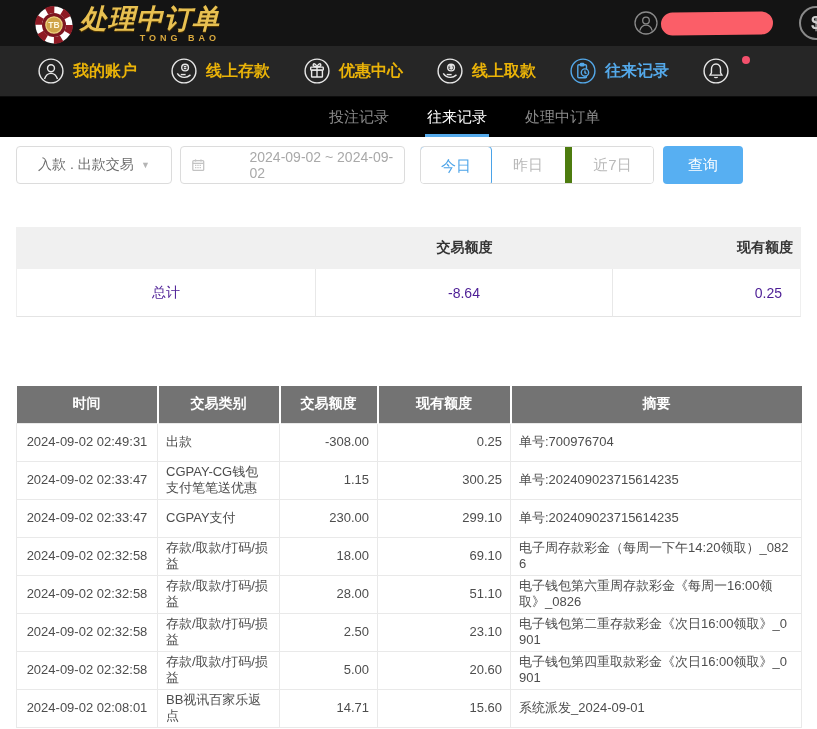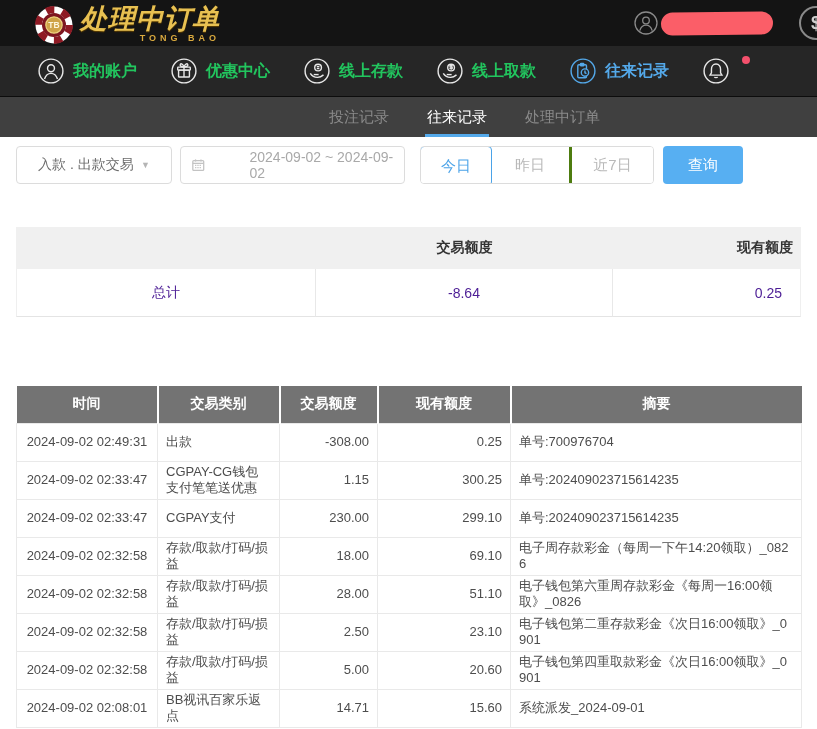--- a/index.html
+++ b/index.html
@@ -20,45 +20,45 @@
   .brand-en { font-size:9px; font-weight:bold; color:#d9a93e; letter-spacing:4px; text-align:right; margin-top:1px; }
   .topbar-right { position:absolute; right:0; top:0; height:46px; display:flex; align-items:center; }
   .user-circle { width:24px; height:24px; }
   .redaction { width:112px; height:23px; background:#fb5e68; border-radius:12px; margin-left:3px; transform:rotate(-0.8deg); }
   .currency-circle { width:34px; height:34px; border:2px solid #8a8a8a; border-radius:50%;
     color:#cfcfcf; font-size:18px; display:flex; align-items:center; justify-content:center;
     margin-left:26px; margin-right:-16px; font-weight:bold; }
 
   
   .mainnav { height:51px; background:#262626; display:flex; align-items:center; padding-left:38px; border-bottom:1px solid #0c0c0c; }
-  .nav-item { display:flex; align-items:center; margin-right:34px; color:#22c55e; font-size:16px; font-weight:bold; cursor:pointer; position:relative; }
+  .nav-item { display:flex; align-items:center; margin-right:34px; color:#eab308; font-size:16px; font-weight:bold; cursor:pointer; position:relative; }
   .nav-item .nav-icon { width:26px; height:26px; margin-right:9px; display:inline-flex; }
   .nav-item svg { width:26px; height:26px; stroke:#e8e8e8; fill:none; stroke-width:1.3; }
   .nav-item.active { color:#54a9ea; }
   .nav-item.active svg { stroke:#54a9ea; }
   .nav-dot { position:absolute; right:-12px; top:-2px; width:8px; height:8px; border-radius:50%; background:#f4506c; }
 
   
-  .subnav { height:40px; background:#404040; display:flex; justify-content:center; align-items:stretch; }
+  .subnav { height:40px; background:#000000; display:flex; justify-content:center; align-items:stretch; }
   .subnav-inner { display:flex; margin-left:112px; }
   .subtab { font-size:15px; color:#8a8a8a; display:flex; align-items:center; padding:0 2px; margin:0 17px; position:relative; cursor:pointer; }
   .subtab.active { color:#ffffff; }
   .subtab.active::after { content:""; position:absolute; left:0; right:0; bottom:0; height:3px; background:#54a9ea; }
 
   
   .filters { display:flex; align-items:center; margin:9px 16px 0 16px; height:38px; }
   .select-box { width:156px; height:38px; border:1px solid #dcdcdc; border-radius:4px;
     display:flex; align-items:center; padding:0 21px; color:#6b6b6b; font-size:14px; background:#fff; cursor:pointer; }
   .select-box .caret { margin-left:auto; color:#b5b5b5; font-size:9px; }
   .date-box { width:225px; height:38px; border:1px solid #dcdcdc; border-radius:4px; margin-left:8px;
     display:flex; align-items:center; padding:0 10px; color:#a9a9a9; font-size:14px; background:#fff; cursor:pointer;gap:36px; }
   .date-box svg { width:16px; height:16px; margin-right:8px; stroke:#c3c3c3; fill:none; stroke-width:1.4; }
   .btn-group { display:flex; margin-left:15px; border:1px solid #dcdcdc; border-radius:4px; height:38px; overflow:hidden; }
   .qbtn { width:81px; height:100%; display:flex; align-items:center; justify-content:center;
-    font-size:15px; color:#b9b9b9; background:#fff; border-right:3px solid #4d7c0f; cursor:pointer; }
+    font-size:15px; color:#b9b9b9; background:#fff; border-right:7px solid #4d7c0f; cursor:pointer; }
   .qbtn:last-child { border-right:none; }
   .qbtn.active { width:72px; color:#4ba3e8; border:1px solid #4ba3e8; border-radius:4px; margin:-1px; height:40px; background:#fff; z-index:2; }
   .search-btn { margin-left:9px; width:80px; height:38px; background:#57aff2; color:#fff; font-size:15px;
     border:none; border-radius:4px; display:flex; align-items:center; justify-content:center; cursor:pointer; }
 
   
   .summary { margin:43px 16px 0 16px; width:785px; }
   .summary .sum-header { display:flex; background:#f0f0f0; height:42px; align-items:center; font-size:14px; font-weight:bold; color:#333; }
   .summary .sum-header .c1 { width:300px; }
   .summary .sum-header .c2 { width:297px; text-align:center; }
@@ -124,40 +124,40 @@
             <circle cx="12" cy="9.5" r="3.2"></circle>
             <path d="M6 19.4 C7.2 15.7 9.4 14.2 12 14.2 C14.6 14.2 16.8 15.7 18 19.4"></path>
           </svg>
       </span>
       <span>我的账户</span>
     </div>
     <div class="nav-item">
       <span class="nav-icon">
         <svg viewBox="0 0 24 24">
             <circle cx="12" cy="12" r="11"></circle>
-            <rect x="7" y="11.2" width="10" height="6.3" rx="0.5"></rect>
-            <rect x="6.2" y="8.4" width="11.6" height="2.8" rx="0.5"></rect>
-            <line x1="12" y1="8.4" x2="12" y2="17.5"></line>
-            <path d="M12 8.2 C9.2 8.2 8 7 8.6 5.9 C9.2 4.9 11 5.4 12 8.2 Z M12 8.2 C14.8 8.2 16 7 15.4 5.9 C14.8 4.9 13 5.4 12 8.2 Z"></path>
-          </svg>
-      </span>
-      <span>优惠中心</span>
-    </div>
-    <div class="nav-item">
-      <span class="nav-icon">
-        <svg viewBox="0 0 24 24">
-            <circle cx="12" cy="12" r="11"></circle>
             <circle cx="13" cy="8.8" r="3.1"></circle>
             <line x1="11.8" y1="7.9" x2="14.2" y2="7.9"></line>
             <line x1="11.8" y1="9.7" x2="14.2" y2="9.7"></line>
             <path d="M5.8 14.2 C7.5 16.8 9.8 18 12.5 17.9 C14.5 17.8 16.3 17 18 15.6"></path>
             <path d="M9 15.3 L13.5 15.3"></path>
           </svg>
       </span>
       <span>线上存款</span>
+    </div>
+    <div class="nav-item">
+      <span class="nav-icon">
+        <svg viewBox="0 0 24 24">
+            <circle cx="12" cy="12" r="11"></circle>
+            <rect x="7" y="11.2" width="10" height="6.3" rx="0.5"></rect>
+            <rect x="6.2" y="8.4" width="11.6" height="2.8" rx="0.5"></rect>
+            <line x1="12" y1="8.4" x2="12" y2="17.5"></line>
+            <path d="M12 8.2 C9.2 8.2 8 7 8.6 5.9 C9.2 4.9 11 5.4 12 8.2 Z M12 8.2 C14.8 8.2 16 7 15.4 5.9 C14.8 4.9 13 5.4 12 8.2 Z"></path>
+          </svg>
+      </span>
+      <span>优惠中心</span>
     </div>
     <div class="nav-item">
       <span class="nav-icon">
         <svg viewBox="0 0 24 24">
             <circle cx="12" cy="12" r="11"></circle>
             <circle cx="13" cy="8.8" r="3.1"></circle>
             <text x="13" y="10.6" text-anchor="middle" font-size="5.5" stroke-width="0.4" fill="#e8e8e8">$</text>
             <path d="M5.8 14.2 C7.5 16.8 9.8 18 12.5 17.9 C14.5 17.8 16.3 17 18 15.6"></path>
             <path d="M9 15.3 L13.5 15.3"></path>
           </svg>

